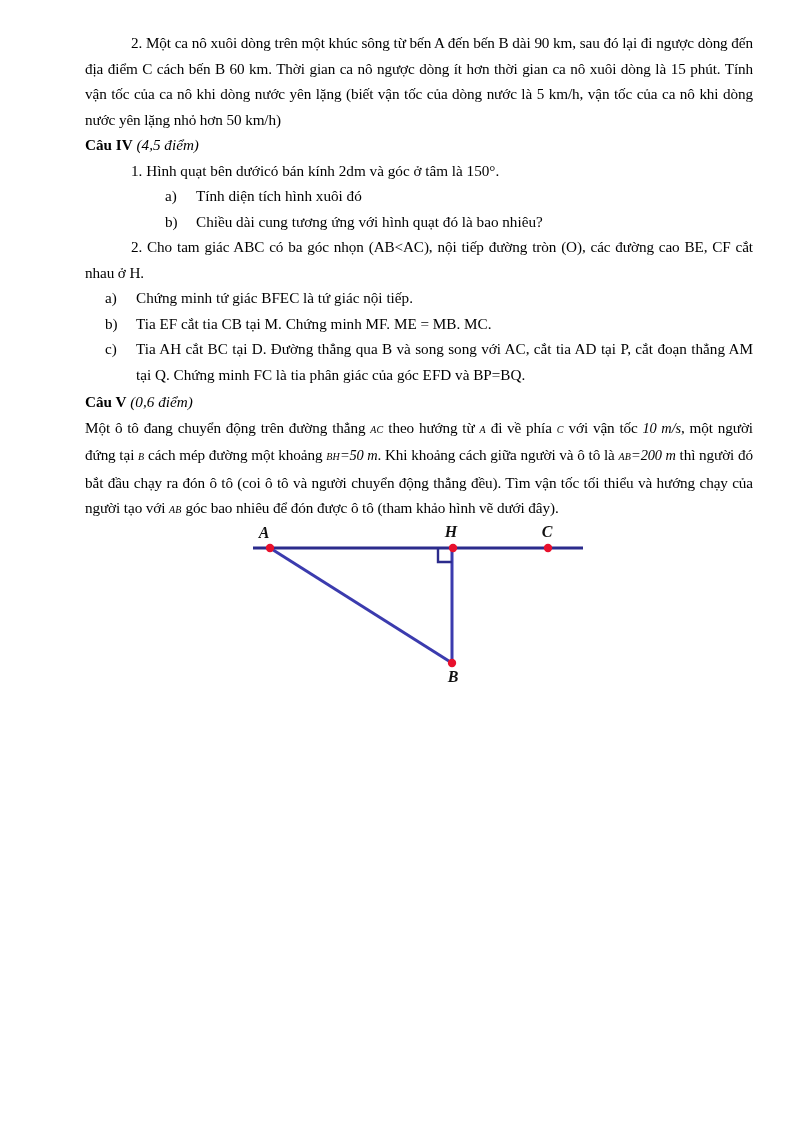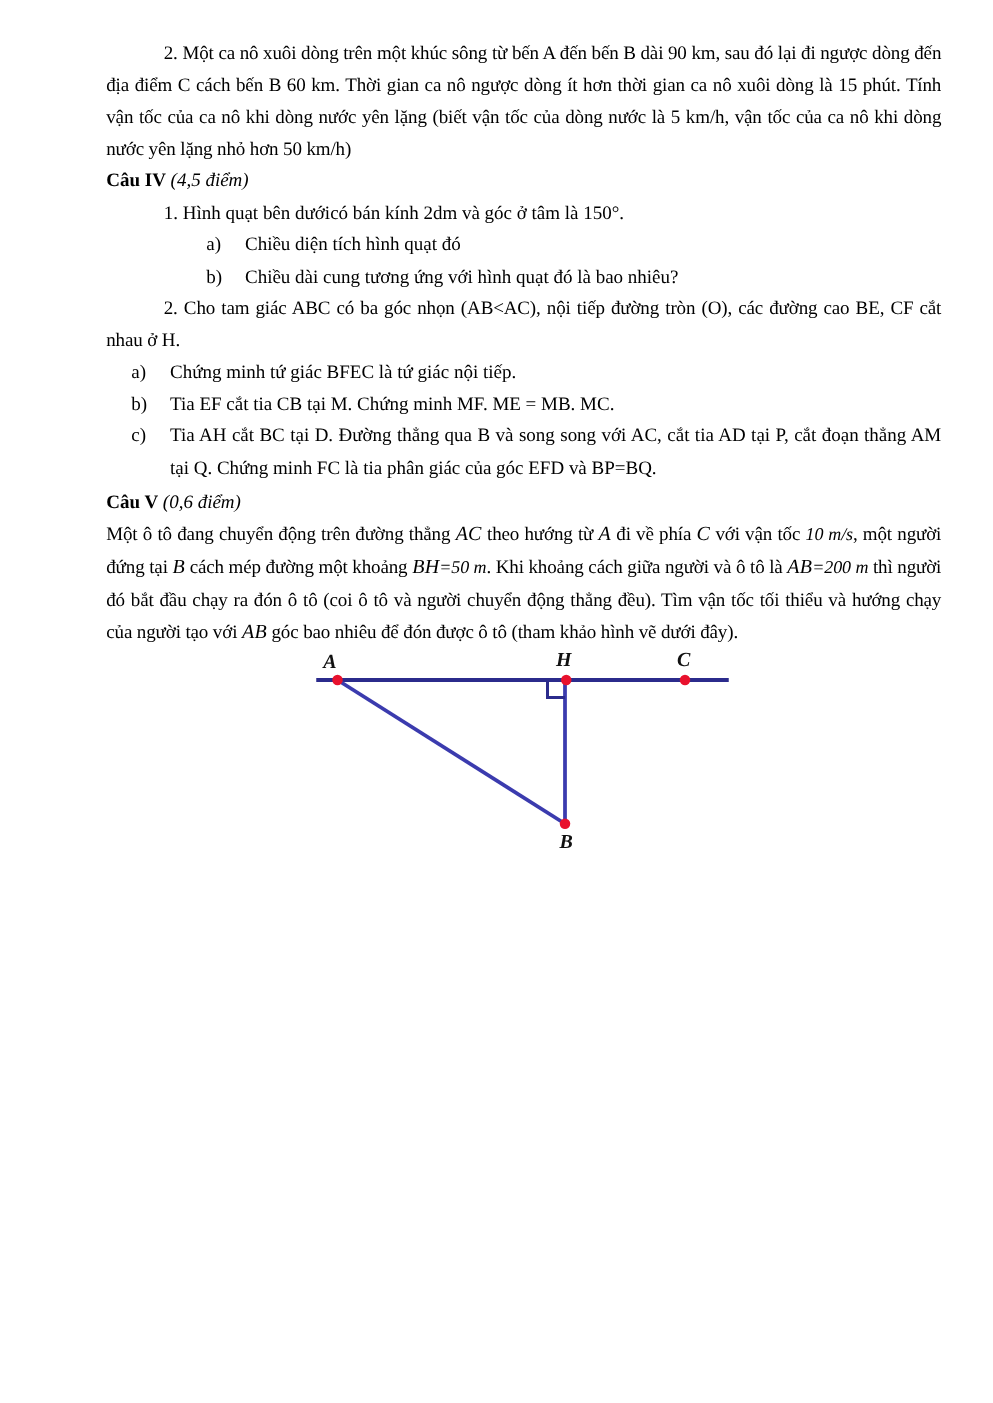--- a/index.html
+++ b/index.html
@@ -74,21 +74,21 @@
     text-align: justify;
   }
   .alpha-list li .mk {
     position: absolute;
     left: 0;
     top: 0;
   }
   .mathvar {
     font-family: "Liberation Serif", "DejaVu Serif", serif;
     font-style: italic;
-    font-size: 16px;
+    font-size: 10px;
     letter-spacing: 0.2px;
   }
   .mathnum {
     font-size: 14.4px;
     font-style: italic;
   }
   .nowrap { white-space: nowrap; }
   .deg { font-size: 15.2px; }
 
   
@@ -128,21 +128,21 @@
     <span class="pts">(4,5 điểm)</span>
   </p>
 
   <p class="sub-num">
     <span>1. Hình quạt bên dướicó bán kính 2dm và góc ở tâm là </span><span class="deg nowrap">150°</span><span>.</span>
   </p>
 
   <ul class="alpha-list deep">
     <li>
       <span class="mk">a)</span>
-      <span>Chiều diện tích hình quạt đó</span>
+      <span>Tính diện tích hình xuôi đó</span>
     </li>
     <li>
       <span class="mk">b)</span>
       <span>Chiều dài cung tương ứng với hình quạt đó là bao nhiêu?</span>
     </li>
   </ul>
 
   <p class="para first-indent">2. Cho tam giác ABC có ba góc nhọn (AB&lt;AC), nội tiếp đường tròn (O), các đường cao BE, CF cắt nhau ở H.</p>
 
   <ul class="alpha-list shallow">

